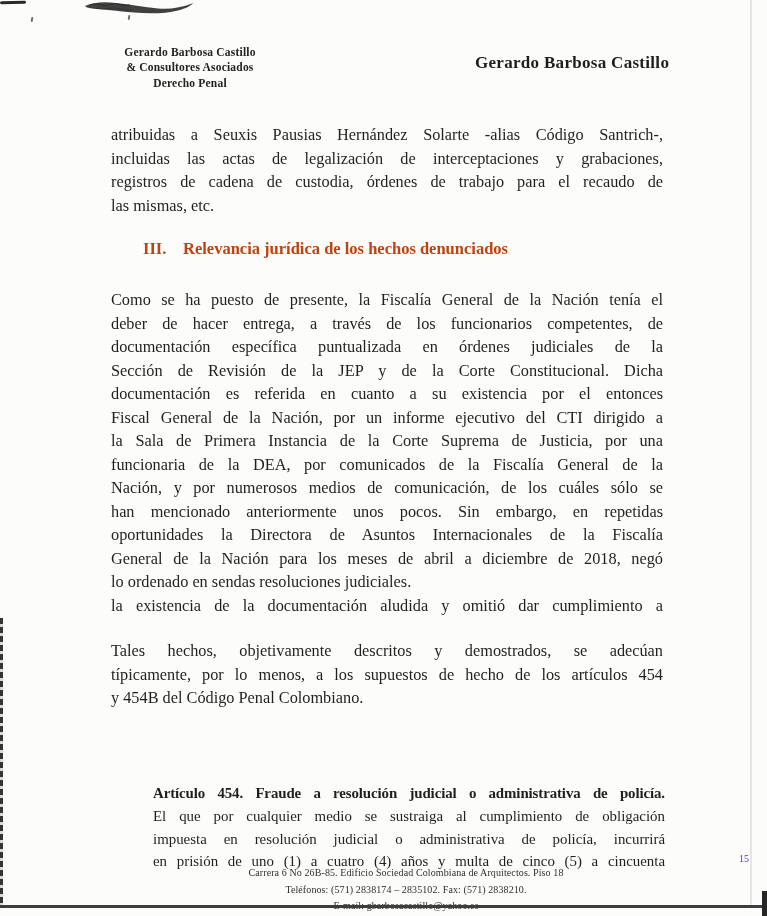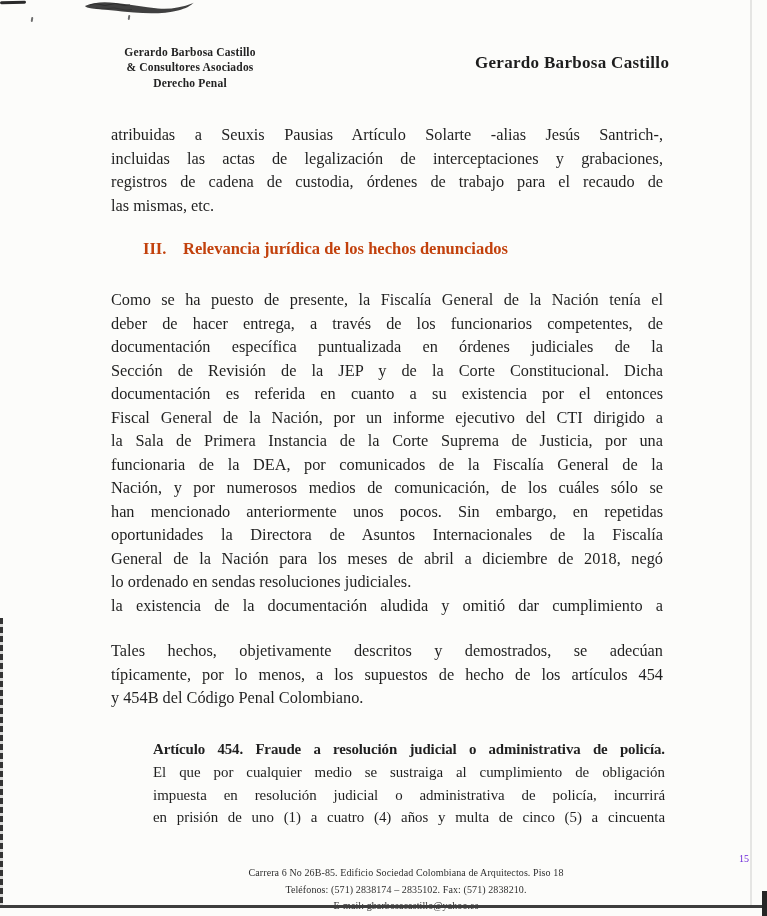--- a/index.html
+++ b/index.html
@@ -29,21 +29,21 @@
   .p3{top:639px;}
   .jline{text-align:justify;text-align-last:justify;white-space:normal;}
   .jline.last{text-align-last:left;}
   .heading{
     position:absolute;left:143px;top:239px;width:520px;
     font-weight:bold;font-size:16.5px;color:#c2410c;display:flex;
   }
   .heading .hnum{width:40px;flex:none;}
   .quote{position:absolute;left:153px;top:738px;width:512px;font-size:14.9px;}
   .quote .jline{height:22.8px;line-height:22.8px;overflow:hidden;}
-  .quote .qtitle{font-weight:bold;letter-spacing:-.1px;}
+  .quote .qtitle{font-weight:bold;letter-spacing:-.1px;margin-top:44px;}
   
   .pagenum{position:absolute;left:739px;top:853px;font-size:10px;color:#6d28d9;}
   .footer-line{
     position:absolute;left:45px;right:0;
     text-align:center;font-size:10px;color:#2e2e2e;letter-spacing:.1px;
   }
   .footer-address{top:867px;}
   .footer-phones{top:884px;}
   .footer-email{top:900px;}
   
@@ -82,21 +82,21 @@
   <div class="right-bar"></div>
 
   <div class="header-left">
     <div>Gerardo Barbosa Castillo</div>
     <div>&amp; Consultores Asociados</div>
     <div>Derecho Penal</div>
   </div>
   <div class="header-right">Gerardo Barbosa Castillo</div>
 
   <div class="para p1">
-      <div class="jline">atribuidas a Seuxis Pausias Artículo Solarte -alias Jesús Santrich-,</div>
+      <div class="jline">atribuidas a Seuxis Pausias Hernández Solarte -alias Código Santrich-,</div>
       <div class="jline">incluidas las actas de legalización de interceptaciones y grabaciones,</div>
       <div class="jline">registros de cadena de custodia, órdenes de trabajo para el recaudo de</div>
       <div class="jline last">las mismas, etc.</div>
     </div>
 
   <div class="heading">
     <span class="hnum">III.</span>
     <span class="htitle">Relevancia jurídica de los hechos denunciados</span>
   </div>
 

